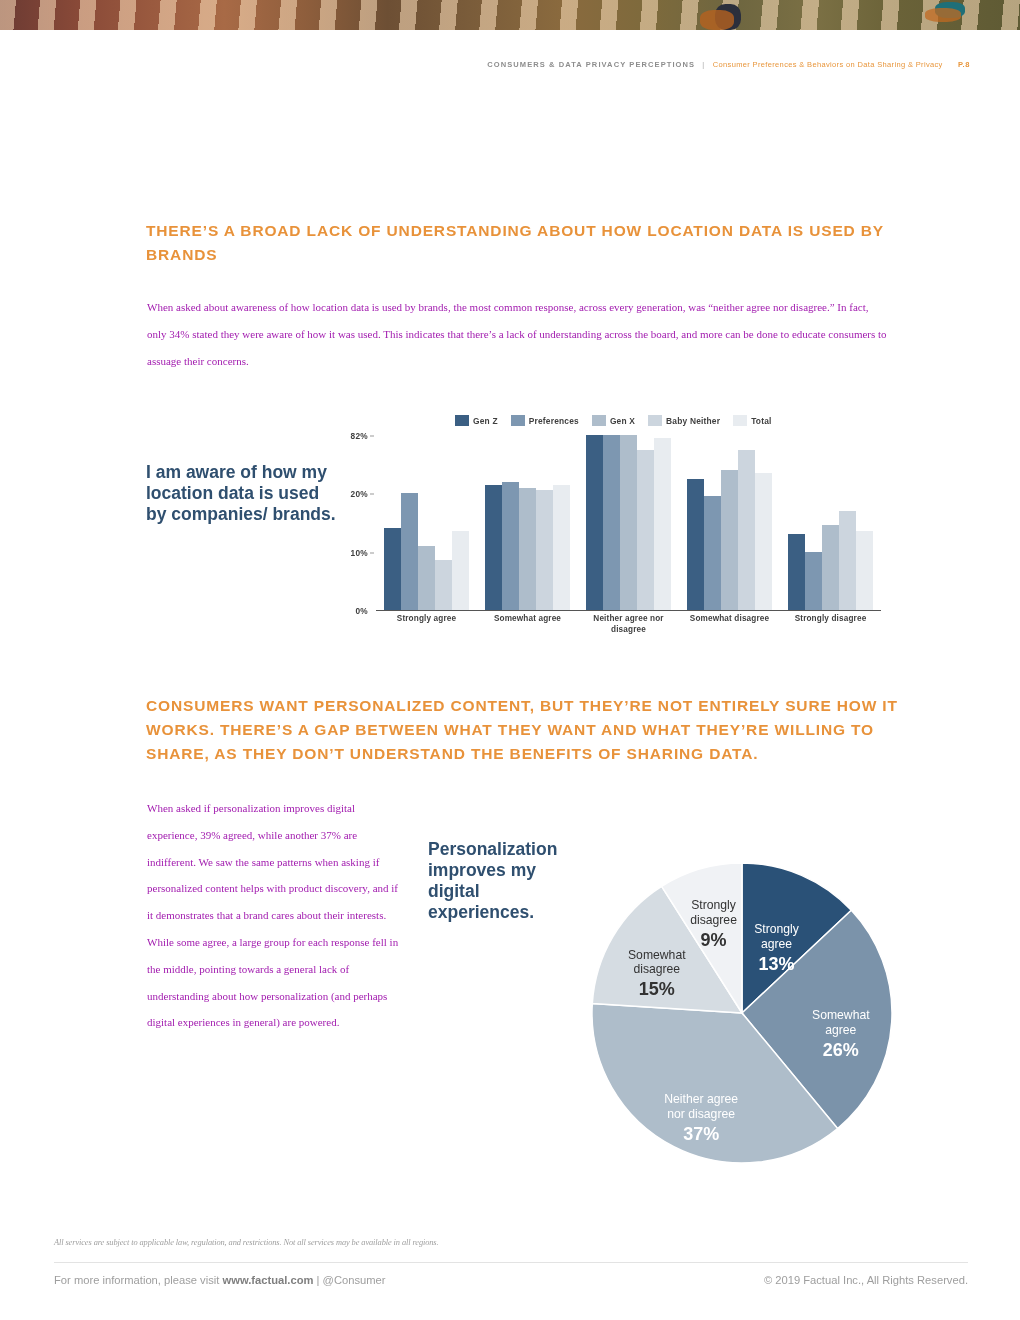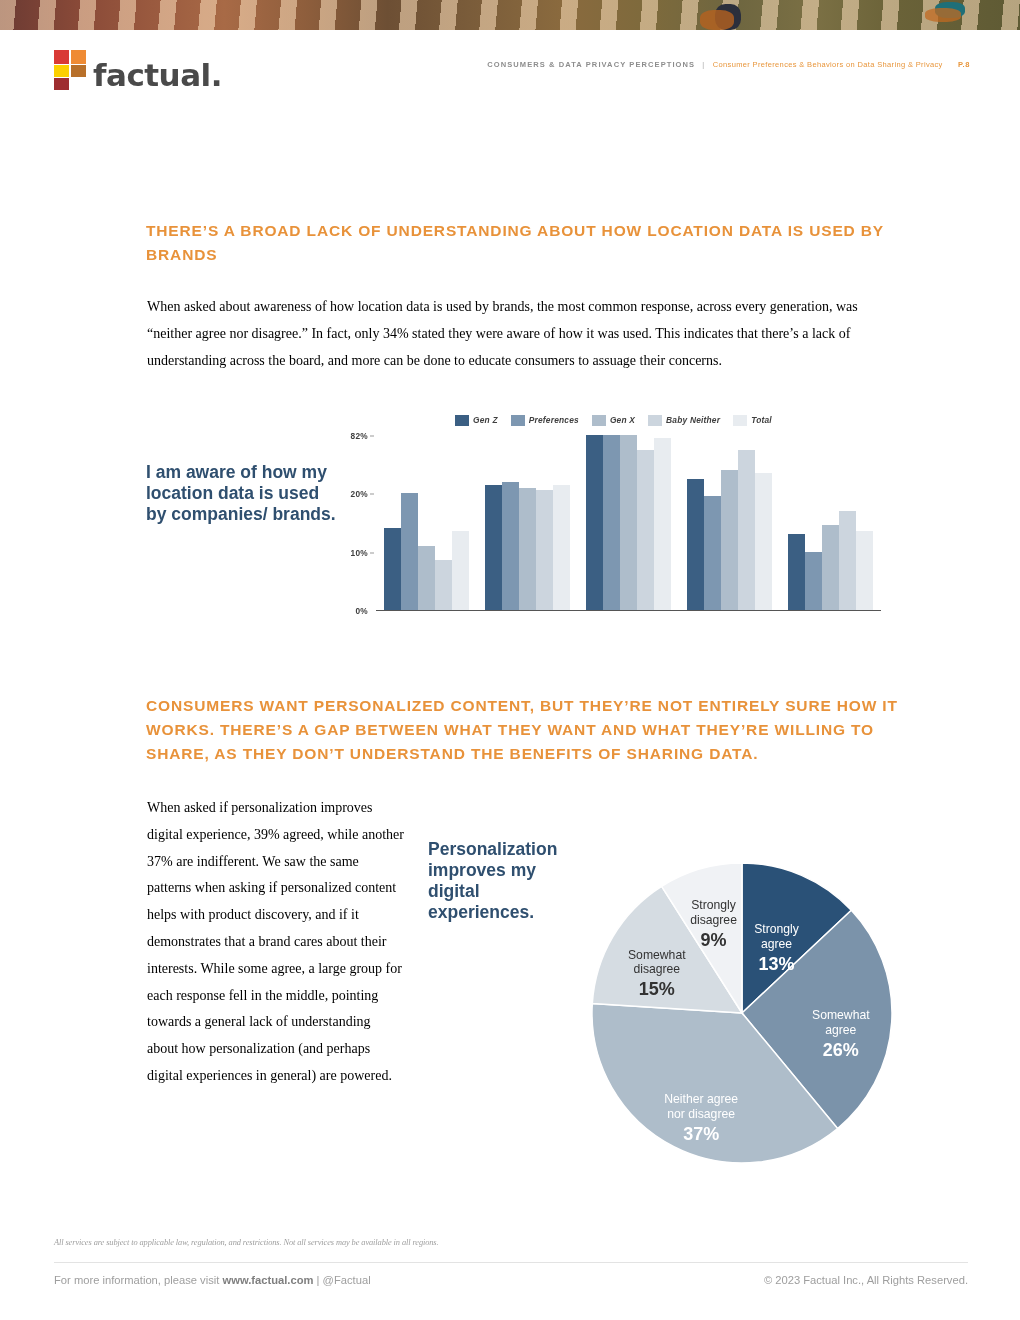--- a/index.html
+++ b/index.html
@@ -56,22 +56,22 @@
     font-size: 15.5px;
     font-weight: bold;
     letter-spacing: 0.85px;
     line-height: 24px;
     font-family: "Liberation Sans", sans-serif;
   }
   #heading-1 { left: 146px; top: 219px; width: 760px; }
   #heading-2 { left: 146px; top: 694px; width: 780px; }
 
   p.body-copy {
-    color: #000000;
-    font-size: 14px;
+    color: #a21caf;
+    font-size: 11px;
     line-height: 26.8px;
     font-family: "Liberation Serif", serif;
   }
   #intro-copy { position: absolute; left: 147px; top: 294px; width: 740px; }
 
   #pers-copy {
     position: absolute; left: 147px; top: 795px; width: 258px;
     line-height: 26.8px;
   }
 
@@ -87,21 +87,21 @@
   #pie-prompt { left: 428px; top: 795px; width: 160px; }
 
   
   #bar-chart {
     position: absolute; left: 330px; top: 412px; width: 560px; height: 218px;
   }
   .bc-legend {
     position: absolute; left: 125px; top: 0; height: 16px;
     display: flex; align-items: center; gap: 13px;
   }
-  .bc-legend .li { display: flex; align-items: flex-start; font-style: italic; }
+  .bc-legend .li { display: flex; align-items: flex-end; }
   .bc-legend .sw { width: 14px; height: 11px; margin-right: 4px; display: block; }
   .bc-legend .lb { font-size: 8.4px; color: #3f3f3f; font-weight: bold; letter-spacing: 0.2px; }
 
   .bc-plot {
     position: absolute; left: 46px; top: 24px; width: 505px; height: 175px;
     border-bottom: 1.4px solid #555; border-right: 0;
   }
   .bc-axis { position: absolute; left: 0; top: 24px; width: 44px; height: 175px; }
   .bc-axis .tick {
     position: absolute; right: 6px; font-size: 8.3px; font-weight: bold;
@@ -150,30 +150,20 @@
 <body>
 
 <div class="photo-strip">
   <span class="blob" style="left:715px;top:4px;width:26px;height:26px;background:#2b2f3c;"></span>
   <span class="blob" style="left:700px;top:10px;width:34px;height:20px;background:#b5621f;opacity:.8;"></span>
   <span class="blob" style="left:935px;top:2px;width:30px;height:16px;background:#1f6f78;"></span>
   <span class="blob" style="left:925px;top:8px;width:36px;height:14px;background:#c06a22;opacity:.75;"></span>
 </div>
 
 <div class="page-header">
-  <div class="logo">
-    <span class="logo-mark">
-      <i style="left:0px;  top:0px;  width:15px;height:14px;background:#d93a35;"></i>
-      <i style="left:17px; top:0px;  width:15px;height:14px;background:#ef8b34;"></i>
-      <i style="left:0px;  top:15px; width:15px;height:12px;background:#fcd000;"></i>
-      <i style="left:17px; top:15px; width:15px;height:12px;background:#b8702a;"></i>
-      <i style="left:0px;  top:28px; width:15px;height:12px;background:#9e2d30;"></i>
-    </span>
-    <span class="logo-word">factual.</span>
-  </div>
   <div class="header-meta">
     <span class="hm-gray">CONSUMERS &amp; DATA PRIVACY PERCEPTIONS</span>
     <span class="hm-sep">|</span>
     <span class="hm-orange">Consumer Preferences &amp; Behaviors on Data Sharing &amp; Privacy</span>
     <span class="hm-page">P.8</span>
   </div>
 </div>
 
 <div class="content">
 
@@ -247,20 +237,27 @@
           </div>
           <div class="bc-group">
             <span class="bc-bar" style="height: 75.8333px; background: rgb(59, 95, 131);"></span>
             <span class="bc-bar" style="height: 58.3333px; background: rgb(125, 151, 177);"></span>
             <span class="bc-bar" style="height: 84.5833px; background: rgb(174, 189, 203);"></span>
             <span class="bc-bar" style="height: 99.1667px; background: rgb(204, 213, 222);"></span>
             <span class="bc-bar" style="height: 78.75px; background: rgb(232, 236, 240);"></span>
           </div>
         </div>
     </div>
+    <div class="bc-xlabels">
+        <div class="xl">Strongly agree</div>
+        <div class="xl">Somewhat agree</div>
+        <div class="xl">Neither agree nor disagree</div>
+        <div class="xl">Somewhat disagree</div>
+        <div class="xl">Strongly disagree</div>
+      </div>
   </div>
 
   <h2 class="section-title" id="heading-2">CONSUMERS WANT PERSONALIZED CONTENT, BUT THEY’RE NOT ENTIRELY SURE HOW IT WORKS. THERE’S A GAP BETWEEN WHAT THEY WANT AND WHAT THEY’RE WILLING TO SHARE, AS THEY DON’T UNDERSTAND THE BENEFITS OF SHARING DATA.</h2>
 
   <p class="body-copy" id="pers-copy">When asked if personalization improves digital experience, 39% agreed, while another 37% are indifferent. We saw the same patterns when asking if personalized content helps with product discovery, and if it demonstrates that a brand cares about their interests. While some agree, a large group for each response fell in the middle, pointing towards a general lack of understanding about how personalization (and perhaps digital experiences in general) are powered.</p>
 
   <div class="chart-prompt" id="pie-prompt">Personalization improves my digital experiences.</div>
 
   <div id="pie-chart">
     <svg id="pie-svg" width="340" height="345" viewBox="0 0 340 345">
@@ -276,16 +273,16 @@
         <text x="141.54290718399858" y="71.0500440609518" text-anchor="middle" fill="#333333" font-family="&quot;Liberation Sans&quot;, sans-serif" font-size="12.2"><tspan x="141.54290718399858" dy="0">Strongly</tspan><tspan x="141.54290718399858" dy="14.5">disagree</tspan><tspan x="141.54290718399858" dy="22" font-size="18" font-weight="bold">9%</tspan></text>
       </svg>
   </div>
 
 </div>
 
 <div class="footer">
   <div class="footer-legal">All services are subject to applicable law, regulation, and restrictions. Not all services may be available in all regions.</div>
   <div class="footer-rule"></div>
   <div class="footer-left">
-    <span>For more information, please visit </span><b>www.factual.com</b><span> | @Factual</span>
-  </div>
-  <div class="footer-right">© 2023 Factual Inc., All Rights Reserved.</div>
+    <span>For more information, please visit </span><b>www.factual.com</b><span> | @Consumer</span>
+  </div>
+  <div class="footer-right">© 2019 Factual Inc., All Rights Reserved.</div>
 </div>
 
 </body></html>

